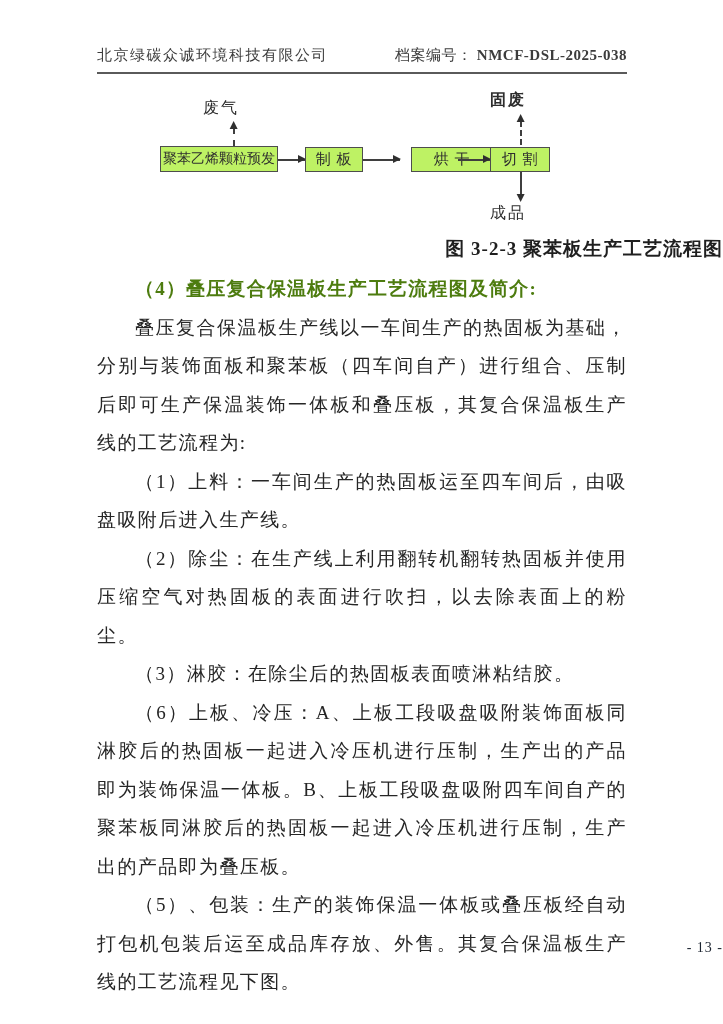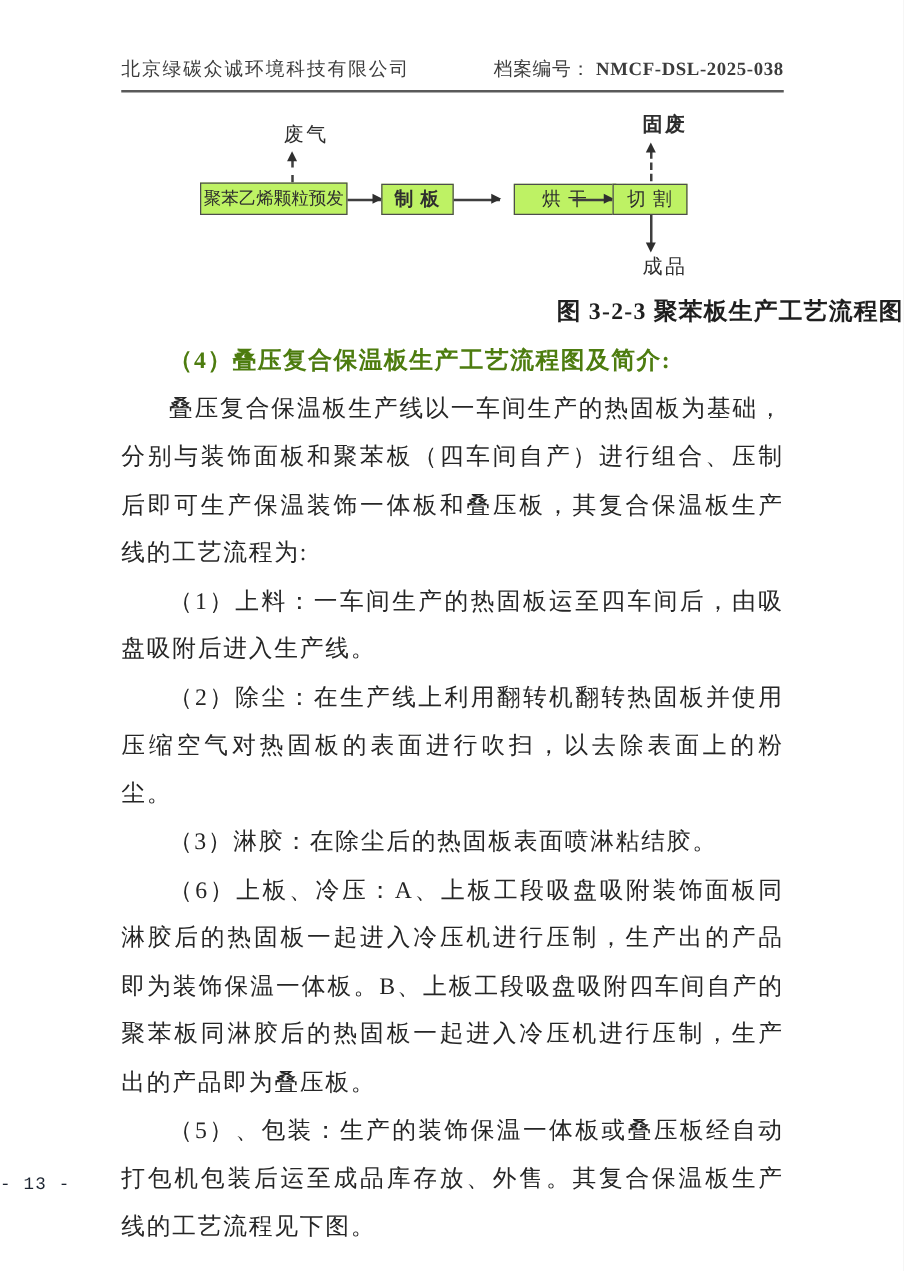--- a/index.html
+++ b/index.html
@@ -48,21 +48,21 @@
     display: flex;
     align-items: center;
     justify-content: center;
     background: #bef264;
     letter-spacing: 1px;
     white-space: nowrap;
   }
   .fc-label {
     position: absolute;
     width: 60px;
-    text-align: right;
+    text-align: left;
     letter-spacing: 2px;
     font-size: 16px;
   }
   .shaft-h { position: absolute; left: 0; top: 50%; width: 100%; height: 1.5px; background: #3f3f3f; }
   .arrow-h { position: absolute; height: 10px; }
   .head-r {
     position: absolute; right: -1px; top: 50%; transform: translateY(-50%);
     width: 0; height: 0;
     border-left: 8px solid #2f2f2f;
     border-top: 4.5px solid transparent;
@@ -117,25 +117,24 @@
     letter-spacing: 1.2px;
     color: #4d7c0f;
   }
   .content p { text-indent: 2em; }
 
   
   .footer {
     position: absolute;
     left: 0; top: 940px;
     width: 723px;
-    text-align: left;
+    text-align: right;
     font-size: 14px;
     color: #1c2430;
     letter-spacing: 1px;
-    font-family: Liberation Mono, monospace;
   }
 </style>
 </head>
 <body>
 
 <div class="page">
 
   <div class="header">
     <span>北京绿碳众诚环境科技有限公司</span>
     <span class="right">
@@ -150,21 +149,21 @@
     <div class="arrow-v" style="left:131px; top:38px; height:18px;">
       <span class="shaft-v-dashed"></span>
       <span class="head-u"></span>
     </div>
 
     <div class="fc-box" style="left:63px; top:56px; width:118px; height:26px; font-size:14px; letter-spacing:0;">聚苯乙烯颗粒预发</div>
     <div class="arrow-h" style="left:181px; top:64px; width:27px;">
       <span class="shaft-h"></span>
         <span class="head-r"></span>
     </div>
-    <div class="fc-box" style="left:208px; top:57px; width:58px; height:25px;font-weight:bold;">制 板</div>
+    <div class="fc-box" style="left:208px; top:57px; width:58px; height:25px;">制 板</div>
     <div class="arrow-h" style="left:266px; top:64px; width:37px;">
       <span class="shaft-h"></span>
         <span class="head-r"></span>
     </div>
     <div class="fc-box" style="left:314px; top:57px; width:82px; height:25px;">烘 干</div>
     <div class="arrow-h" style="left:361px; top:64px; width:32px;">
       <span class="shaft-h"></span>
         <span class="head-r"></span>
     </div>
     <div class="fc-box" style="left:393px; top:57px; width:60px; height:25px;">切 割</div>

